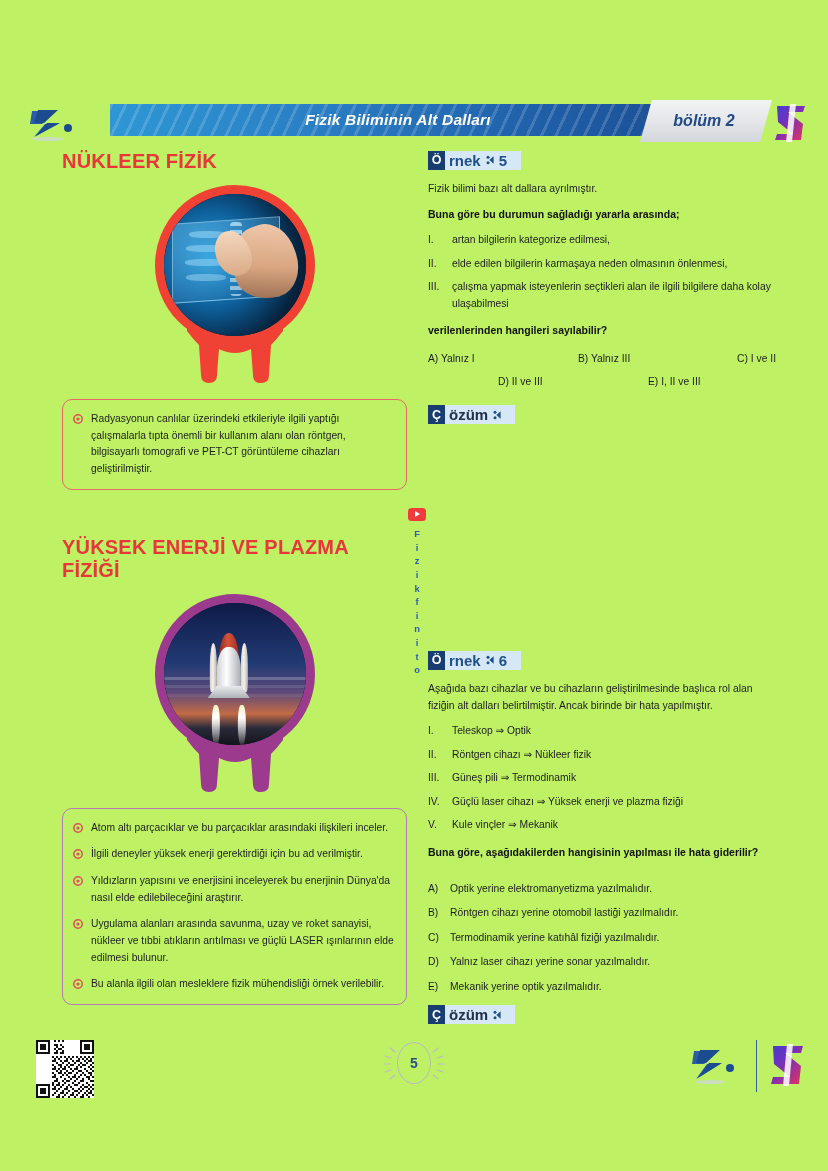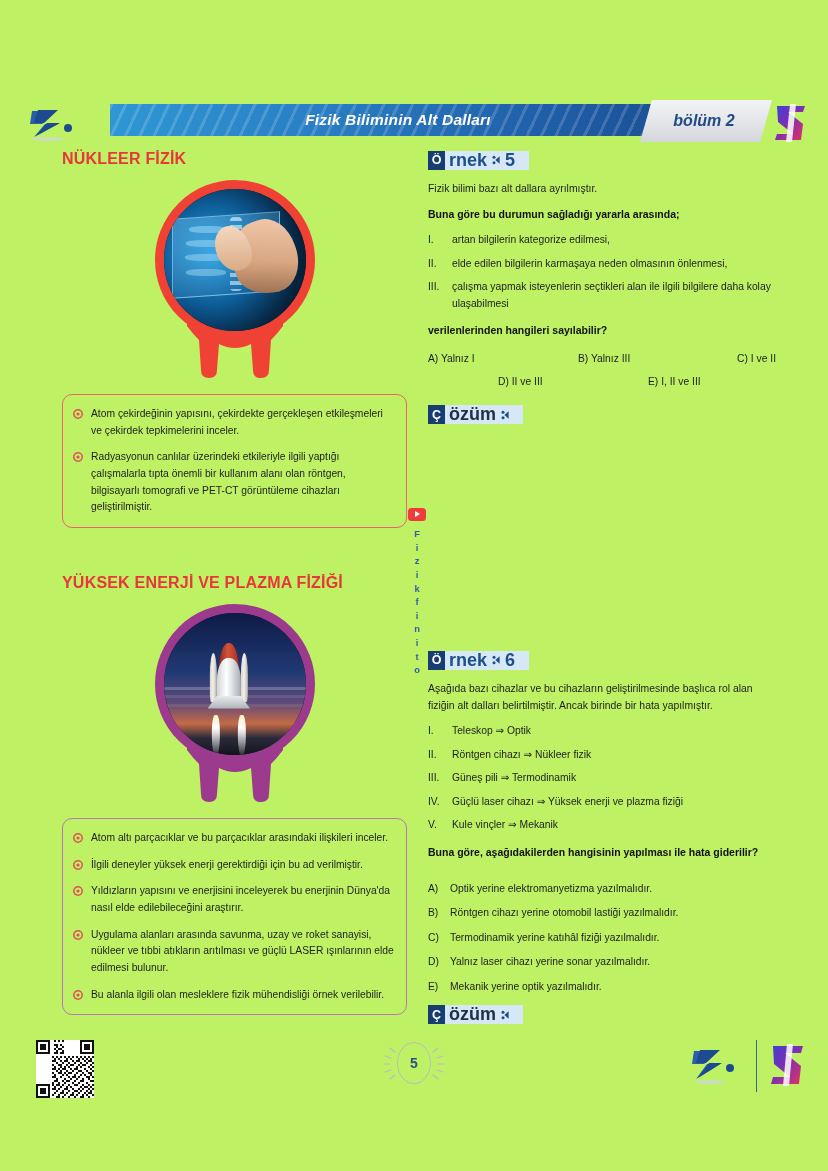--- a/index.html
+++ b/index.html
@@ -39,21 +39,21 @@
     position:absolute; left:0; right:4px; top:50%; transform:translateY(-50%);
     text-align:center; color:#214a86; font-size:16px; font-weight:bold; font-style:italic;
   }
   .hdr-z { position:absolute; left:770px; top:2px; width:42px; height:42px; }
   .hdr-z svg{ width:100%; height:100%; display:block; }
 
   
   .col-left { position:absolute; left:62px; top:150px; width:345px; }
   .col-right{ position:absolute; left:428px; top:150px; width:348px; }
 
-  .sec-title { font-size:16px; font-weight:bold; letter-spacing:.2px; }
+  .sec-title { font-size:20px; font-weight:bold; letter-spacing:.2px; }
   .sec-title.red { color:#e8363b; }
 
   
   .illus-wrap { position:relative; width:345px; margin-top:12px; }
   .illus { position:relative; margin:0 auto; width:168px; height:200px; }
   .ring {
     position:absolute; left:4px; top:0; width:160px; height:160px;
     border-radius:50%; border:9px solid #ef4235;
     background:#0a1b2e; overflow:hidden; z-index:3;
   }
@@ -124,21 +124,21 @@
   .yt { width:18px; height:13px; border-radius:3.5px; background:#ef3b3b; position:relative; margin:0 auto 6px; }
   .yt::after{ content:""; position:absolute; left:6.5px; top:3.2px;
     border-left:5px solid #fff; border-top:3.2px solid transparent; border-bottom:3.2px solid transparent; }
   .finito-ch { font-size:9.4px; color:#2f5fa8; line-height:1.45; font-weight:bold; }
 
   
   .badge { display:inline-flex; align-items:stretch; height:19px; background:#d6e7f5; margin-bottom:11px; }
   .badge-sq { width:17px; background:#173d73; color:#fff; font-size:12.5px; font-weight:bold;
               display:flex; align-items:center; justify-content:center; }
   .badge-rest{ display:flex; align-items:center; gap:5px; padding:0 14px 0 4px;
-               font-size:18px; font-weight:bold; color:#1d4f8c; }
+               font-size:15px; font-weight:bold; color:#1d4f8c; }
   .badge-mark{ display:inline-block; width:8px; height:10px; position:relative; }
   .badge-mark svg{ width:8px; height:10px; display:block; }
 
   .q-intro { font-size:10.4px; line-height:1.62; color:#1d1d1f; margin-bottom:9px; }
   .q-bold  { font-size:10.5px; line-height:1.62; color:#111; font-weight:bold; margin-bottom:9px; }
   .romans { margin-bottom:10px; }
   .rline { display:flex; gap:7px; margin-bottom:7px; font-size:10.3px; line-height:1.6; color:#1d1d1f; }
   .rnum { flex:0 0 17px; text-align:left; }
   .rtxt { flex:1; }
   .opts-row { display:flex; font-size:10.3px; color:#1d1d1f; margin-top:14px; }
@@ -221,29 +221,20 @@
               <div class="rib" style="left:55%;top:36%;width:26%;height:5%"></div>
               <div class="rib" style="left:55%;top:46%;width:27%;height:5%"></div>
               <div class="xray-plate"></div>
               <div class="finger"></div>
             </div>
           </div>
         </div>
       </div>
 
       <div class="bbox">
-        <div class="bitem">
-          <span class="bdot">
-            <svg viewBox="0 0 10 10">
-                <circle cx="5" cy="5" r="4.2" fill="none" stroke="#e0505a" stroke-width="1.5"></circle>
-                <circle cx="5" cy="5" r="1.6" fill="#e0505a"></circle>
-              </svg>
-          </span>
-          <span class="btext">Atom çekirdeğinin yapısını, çekirdekte gerçekleşen etkileşmeleri ve çekirdek tepkimelerini inceler.</span>
-        </div>
         <div class="bitem">
           <span class="bdot">
             <svg viewBox="0 0 10 10">
                 <circle cx="5" cy="5" r="4.2" fill="none" stroke="#e0505a" stroke-width="1.5"></circle>
                 <circle cx="5" cy="5" r="1.6" fill="#e0505a"></circle>
               </svg>
           </span>
           <span class="btext">Radyasyonun canlılar üzerindeki etkileriyle ilgili yaptığı çalışmalarla tıpta önemli bir kullanım alanı olan röntgen, bilgisayarlı tomografi ve PET-CT görüntüleme cihazları geliştirilmiştir.</span>
         </div>
       </div>

